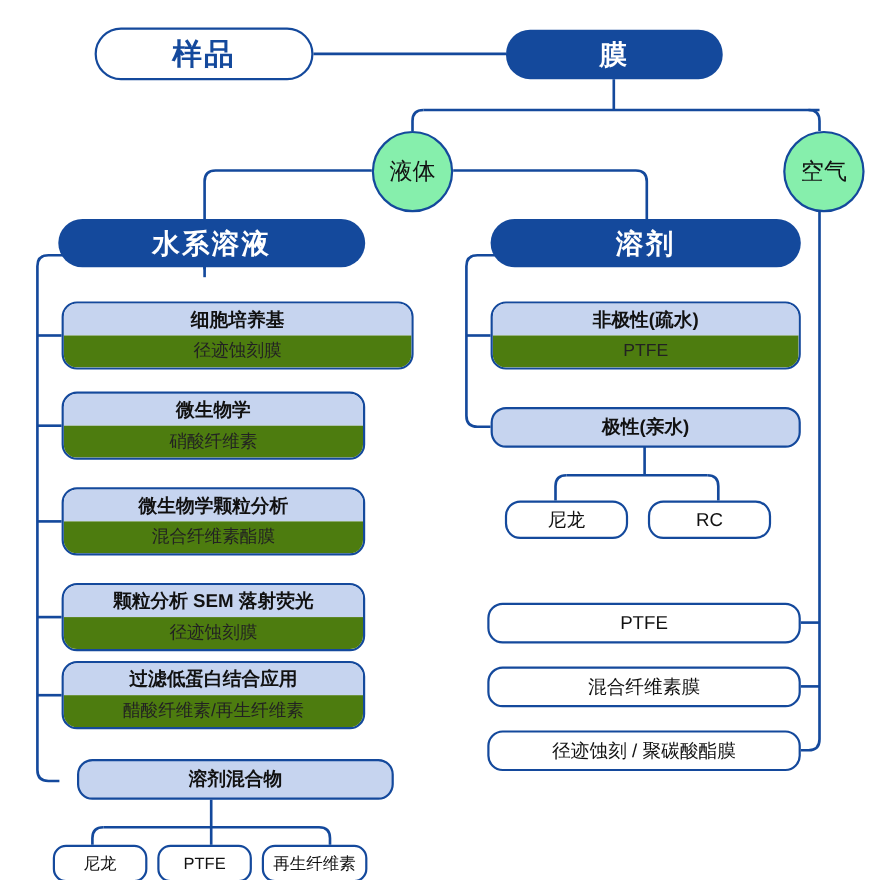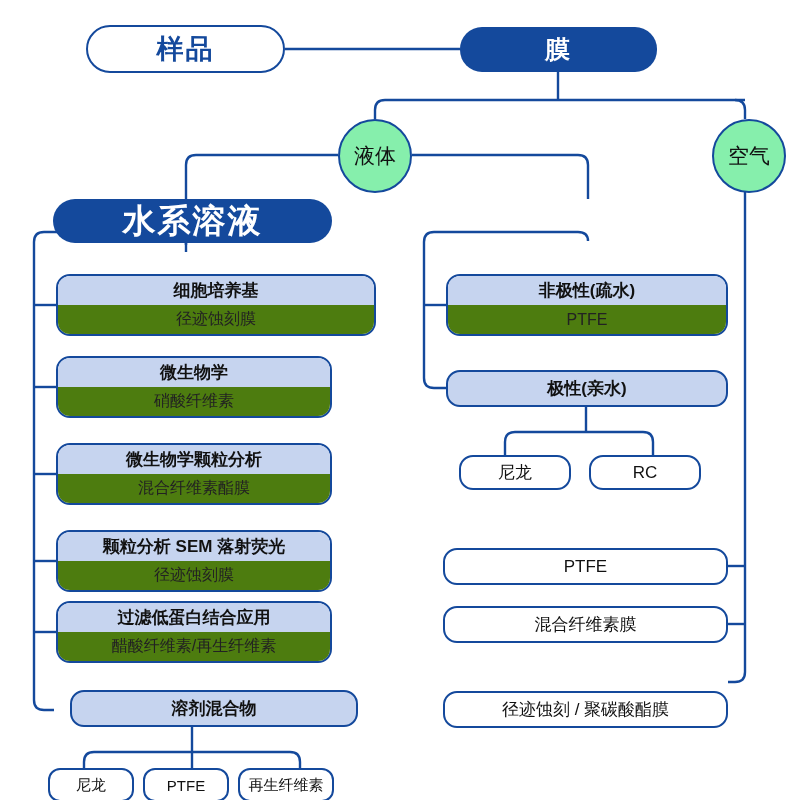--- a/index.html
+++ b/index.html
@@ -158,21 +158,21 @@
   </div>
 
   <div class="node circle" style="left:338px;top:119px;width:74px;height:74px;">
     <span>液体</span>
   </div>
 
   <div class="node circle" style="left:712px;top:119px;width:74px;height:74px;">
     <span>空气</span>
   </div>
 
-  <div class="node pill-solid" style="left:53px;top:199px;width:279px;height:44px;font-size:33px;">
+  <div class="node pill-solid" style="left:53px;top:199px;width:279px;height:44px;font-size:25px;">
     <span>水系溶液</span>
   </div>
 
   <div class="node card" style="left:56px;top:274px;width:320px;height:62px;">
     <div class="c-title">细胞培养基</div>
     <div class="c-sub">径迹蚀刻膜</div>
   </div>
 
   <div class="node card" style="left:56px;top:356px;width:276px;height:62px;">
     <div class="c-title">微生物学</div>
@@ -201,20 +201,23 @@
   <div class="node box-small" style="left:48px;top:768px;width:86px;height:34px;">
     <span>尼龙</span>
   </div>
   <div class="node box-small" style="left:143px;top:768px;width:86px;height:34px;">
     <span>PTFE</span>
   </div>
   <div class="node box-small" style="left:238px;top:768px;width:96px;height:34px;">
     <span>再生纤维素</span>
   </div>
 
+  <div class="node pill-solid" style="left:446px;top:199px;width:282px;height:44px;font-size:25px;">
+    <span>溶剂</span>
+  </div>
 
   <div class="node card" style="left:446px;top:274px;width:282px;height:62px;">
     <div class="c-title">非极性(疏水)</div>
     <div class="c-sub">PTFE</div>
   </div>
 
   <div class="node box-tint" style="left:446px;top:370px;width:282px;height:37px;">
     <span>极性(亲水)</span>
   </div>
 
@@ -224,17 +227,17 @@
   <div class="node box-plain" style="left:589px;top:455px;width:112px;height:35px;">
     <span>RC</span>
   </div>
 
   <div class="node box-plain" style="left:443px;top:548px;width:285px;height:37px;">
     <span>PTFE</span>
   </div>
   <div class="node box-plain" style="left:443px;top:606px;width:285px;height:37px;">
     <span>混合纤维素膜</span>
   </div>
-  <div class="node box-plain" style="left:443px;top:664px;width:285px;height:37px;margin-top:27px;">
+  <div class="node box-plain" style="left:443px;top:664px;width:285px;height:37px;">
     <span>径迹蚀刻 / 聚碳酸酯膜</span>
   </div>
 
 </div>
 
 </body></html>

